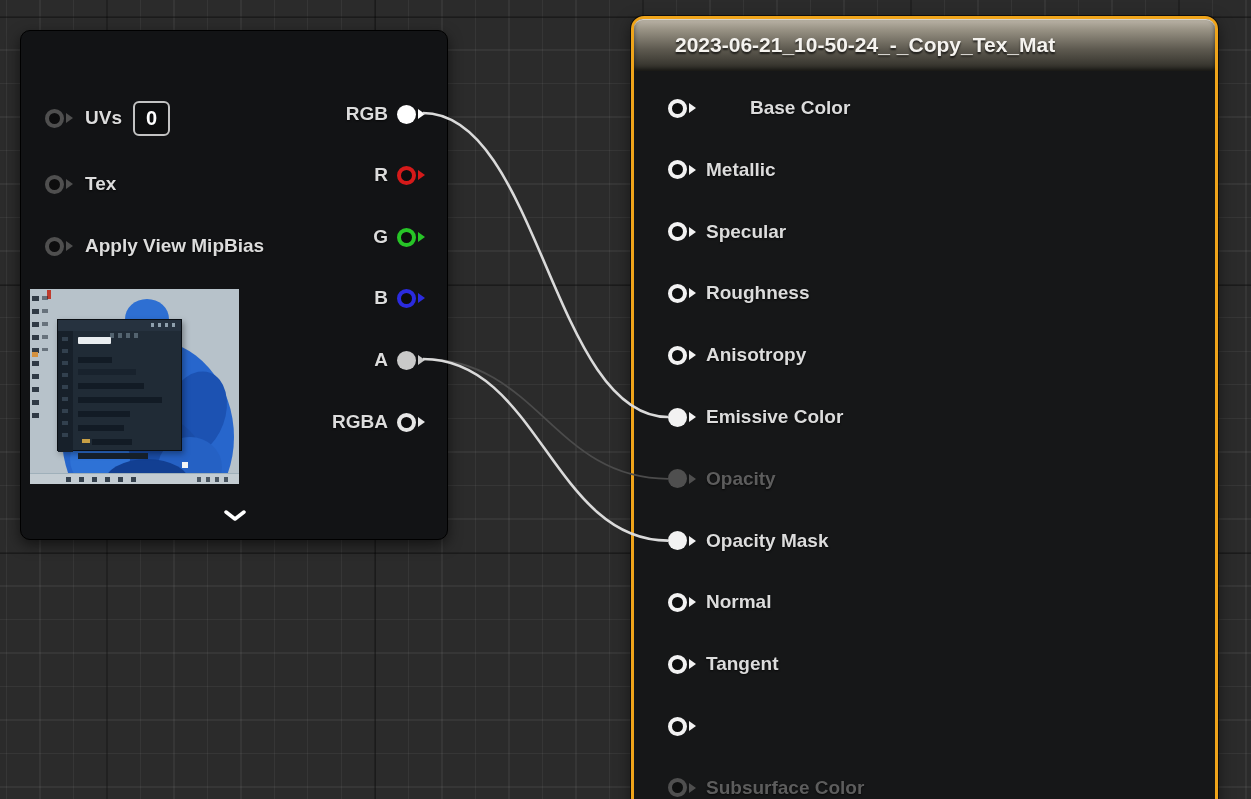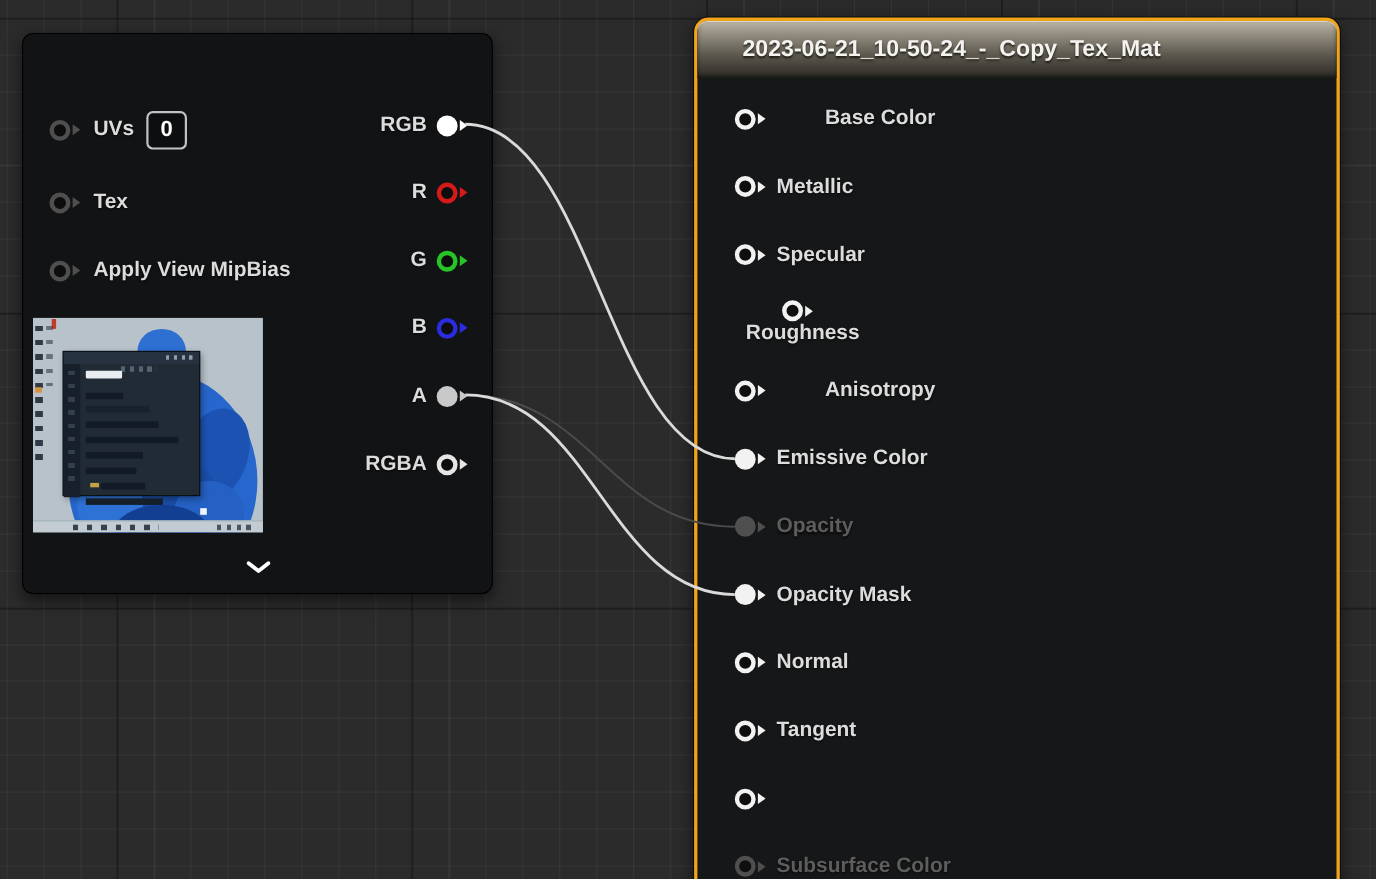--- a/index.html
+++ b/index.html
@@ -233,28 +233,28 @@
           </span>
           <span class="lbl">Metallic</span>
         </div>
         <div class="row m" style="top: 192.6px;">
           <span class="pin ring" style="--pc: #F2F2F2;">
             <span class="c"></span>
             <span class="a"></span>
           </span>
           <span class="lbl">Specular</span>
         </div>
-        <div class="row m" style="top: 254.4px; flex-direction: column;">
+        <div class="row m" style="top: 254.4px;">
           <span class="pin ring" style="--pc: #F2F2F2;">
             <span class="c"></span>
             <span class="a"></span>
           </span>
           <span class="lbl">Roughness</span>
         </div>
-        <div class="row m" style="top: 316.2px; gap: 44px;">
+        <div class="row m" style="top: 316.2px;">
           <span class="pin ring" style="--pc: #F2F2F2;">
             <span class="c"></span>
             <span class="a"></span>
           </span>
           <span class="lbl">Anisotropy</span>
         </div>
         <div class="row m" style="top: 378px;">
           <span class="pin fill" style="--pc: #F2F2F2;">
             <span class="c"></span>
             <span class="a"></span>

